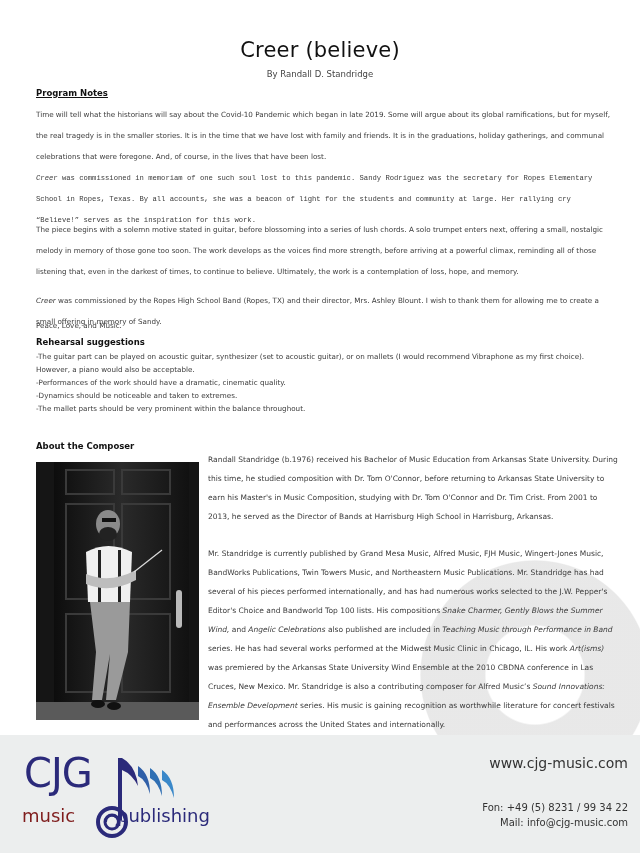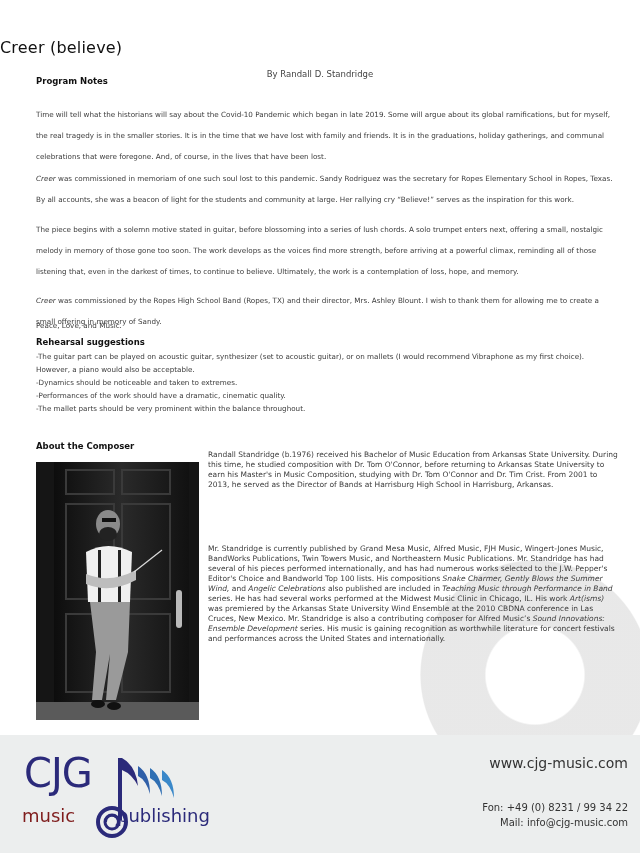--- a/index.html
+++ b/index.html
@@ -1,32 +1,32 @@
 <!DOCTYPE html>
 <html><head>
 <meta charset="utf-8">
 <style>
   * { box-sizing: border-box; margin: 0; padding: 0; }
   html, body { width: 640px; height: 853px; background: #ffffff; overflow: hidden; }
   body { position: relative; font-family: "DejaVu Sans", sans-serif; color: #3a3a3a; }
 
-  .title { position: absolute; top: 38px; left: 0; width: 640px; text-align: left;
-    font-size: 16px; font-weight: normal; color: #111; letter-spacing: 0.2px; }
+  .title { position: absolute; top: 38px; left: 0; width: 640px; text-align: center;
+    font-size: 21px; font-weight: normal; color: #111; letter-spacing: 0.2px; }
   .byline { position: absolute; top: 69px; left: 0; width: 640px; text-align: center;
     font-size: 8.5px; color: #444; }
 
   .section-heading { position: absolute; left: 36px; font-size: 8.5px; font-weight: bold; color: #111; }
   .para { position: absolute; left: 36px; width: 578px; font-size: 7.2px; line-height: 21px; color: #3b3b3b; }
   .para em { font-style: italic; }
 
   .rehearsal { position: absolute; left: 36px; top: 351px; width: 578px; font-size: 7.2px; line-height: 12.9px; color: #3b3b3b; list-style: none; }
 
   .photo { position: absolute; left: 36px; top: 462px; width: 163px; height: 258px; background: #1a1a1a; overflow: hidden; }
 
-  .bio { position: absolute; left: 208px; width: 410px; font-size: 7.5px; line-height: 10px; color: #3b3b3b; }
+  .bio { position: absolute; left: 208px; width: 410px; font-size: 7.5px; line-height: 19px; color: #3b3b3b; }
   .bio em { font-style: italic; }
 
   .watermark { position: absolute; left: 420px; top: 560px; width: 230px; height: 230px; border-radius: 50%;
     background: radial-gradient(circle, rgba(200,200,200,0.0) 0 30%, rgba(190,190,190,0.35) 31% 70%, rgba(190,190,190,0.0) 71%); pointer-events: none; }
 
   .footer { position: absolute; left: 0; top: 735px; width: 640px; height: 118px; background: #eceeee; }
   .logo { position: absolute; left: 20px; top: 15px; width: 210px; height: 90px; }
   .cjg-text { position: absolute; left: 4px; top: 0; font-size: 40px; color: #2b2a7a; font-family: "DejaVu Sans", sans-serif; letter-spacing: -1px; }
   .music-text { position: absolute; left: 2px; top: 55px; font-size: 18px; color: #7f1d1d; font-family: "DejaVu Sans", sans-serif; }
   .publishing-text { position: absolute; left: 97px; top: 55px; font-size: 18px; color: #2b2a7a; font-family: "DejaVu Sans", sans-serif; }
@@ -38,33 +38,33 @@
   .mail { top: 82px; font-size: 10px; }
 </style>
 </head>
 <body>
 
 <div class="watermark"></div>
 
 <h1 class="title">Creer (believe)</h1>
 <div class="byline">By Randall D. Standridge</div>
 
-<div class="section-heading" style="top:76px;">Program Notes</div>
+<div class="section-heading" style="top:88px;text-decoration:underline;">Program Notes</div>
 
 <p class="para" style="top:104px;">Time will tell what the historians will say about the Covid-10 Pandemic which began in late 2019. Some will argue about its global ramifications, but for myself, the real tragedy is in the smaller stories.  It is in the time that we have lost with family and friends.  It is in the graduations, holiday gatherings, and communal celebrations that were foregone.  And, of course, in the lives that have been lost.</p>
-<p class="para" style="top:168px;"><em>Creer</em><span> was commissioned in memoriam of one such soul lost to this pandemic.  Sandy Rodriguez was the secretary for Ropes Elementary School in Ropes, Texas.  By all accounts, she was a beacon of light for the students and community at large.  Her rallying cry “Believe!” serves as the inspiration for this work.</span></p>
+<p class="para" style="top:168px;font-family:Liberation Mono, monospace;"><em>Creer</em><span> was commissioned in memoriam of one such soul lost to this pandemic.  Sandy Rodriguez was the secretary for Ropes Elementary School in Ropes, Texas.  By all accounts, she was a beacon of light for the students and community at large.  Her rallying cry “Believe!” serves as the inspiration for this work.</span></p>
 <p class="para" style="top:219px;">The piece begins with a solemn motive stated in guitar, before blossoming into a series of lush chords.  A solo trumpet enters next, offering a small, nostalgic melody in memory of those gone too soon.  The work develops as the voices find more strength, before arriving at a powerful climax, reminding all of those listening that, even in the darkest of times, to continue to believe.  Ultimately, the work is a contemplation of loss, hope, and memory.</p>
 <p class="para" style="top:290px;"><em>Creer</em><span> was commissioned by the Ropes High School Band (Ropes, TX) and their director, Mrs. Ashley Blount.  I wish to thank them for allowing me to create a small offering in memory of Sandy.</span></p>
 <p class="para" style="top:315px;">Peace, Love, and Music.</p>
 
 <div class="section-heading" style="top:337px;">Rehearsal suggestions</div>
 <ul class="rehearsal">
   <li>-The guitar part can be played on acoustic guitar, synthesizer (set to acoustic guitar), or on mallets (I would recommend Vibraphone as my first choice).  However, a piano would also be acceptable.</li>
+  <li>-Performances of the work should have a dramatic, cinematic quality.</li>
   <li>-Dynamics should be noticeable and taken to extremes.</li>
-  <li>-Performances of the work should have a dramatic, cinematic quality.</li>
   <li>-The mallet parts should be very prominent within the balance throughout.</li>
 </ul>
 
 <div class="section-heading" style="top:441px;">About the Composer</div>
 
 <div class="photo" title="Composer leaning against a dark door holding a baton">
   <svg width="163" height="258" viewBox="0 0 163 258">
     <defs>
       <linearGradient id="doorg" x1="0" x2="1">
         <stop offset="0" stop-color="#0d0d0d"></stop>
@@ -110,15 +110,15 @@
       <path d="M58 12 Q70 20 70 40 Q66 26 58 22 Z" fill="#2f6fb3"></path>
       <path d="M70 14 Q82 22 82 42 Q78 28 70 24 Z" fill="#3a88c9"></path>
       <circle cx="20" cy="66" r="14" fill="none" stroke="#2b2a7a" stroke-width="4"></circle>
       <circle cx="20" cy="66" r="7" fill="none" stroke="#2b2a7a" stroke-width="3"></circle>
       <path d="M14 66 A6 6 0 1 1 24 70" fill="none" stroke="#2b2a7a" stroke-width="2"></path>
     </svg>
     <div class="music-text">music</div>
     <div class="publishing-text">publishing</div>
   </div>
   <a class="contact url">www.cjg-music.com</a>
-  <div class="contact fon">Fon: +49 (0) 8231 / 99 34 22</div>
+  <div class="contact fon">Fon: +49 (5) 8231 / 99 34 22</div>
   <a class="contact mail">Mail: info@cjg-music.com</a>
 </div>
 
 </body></html>

